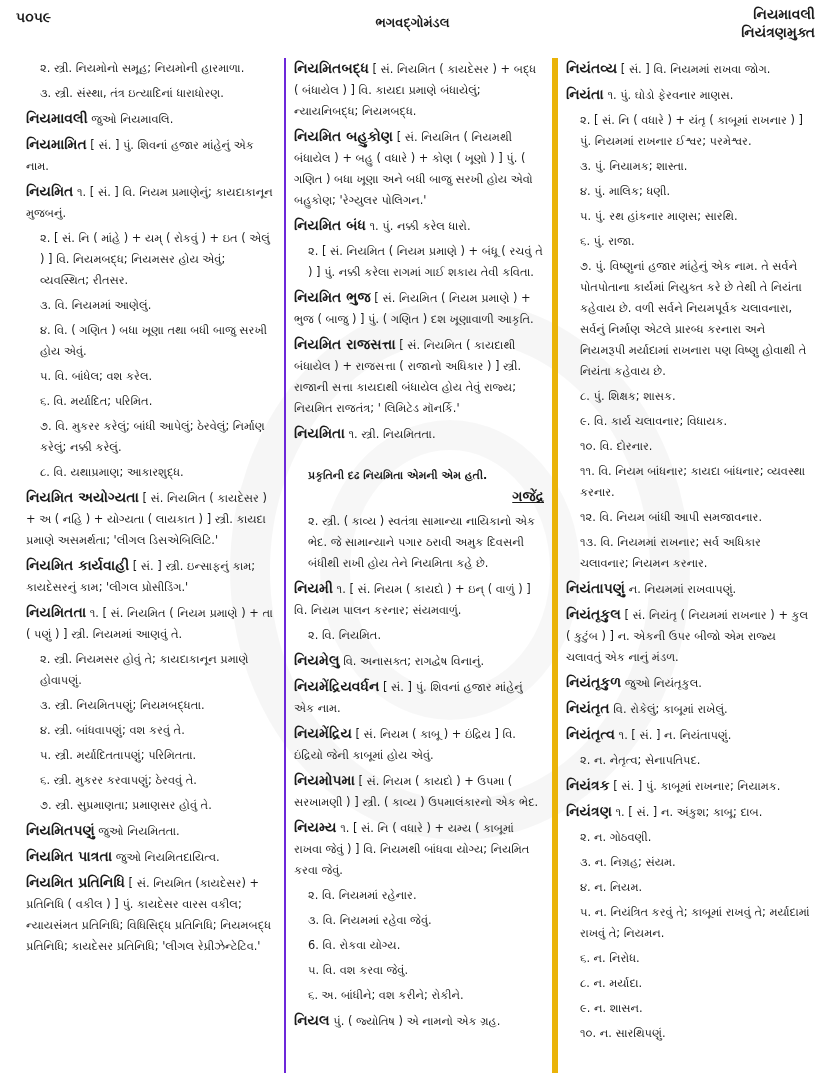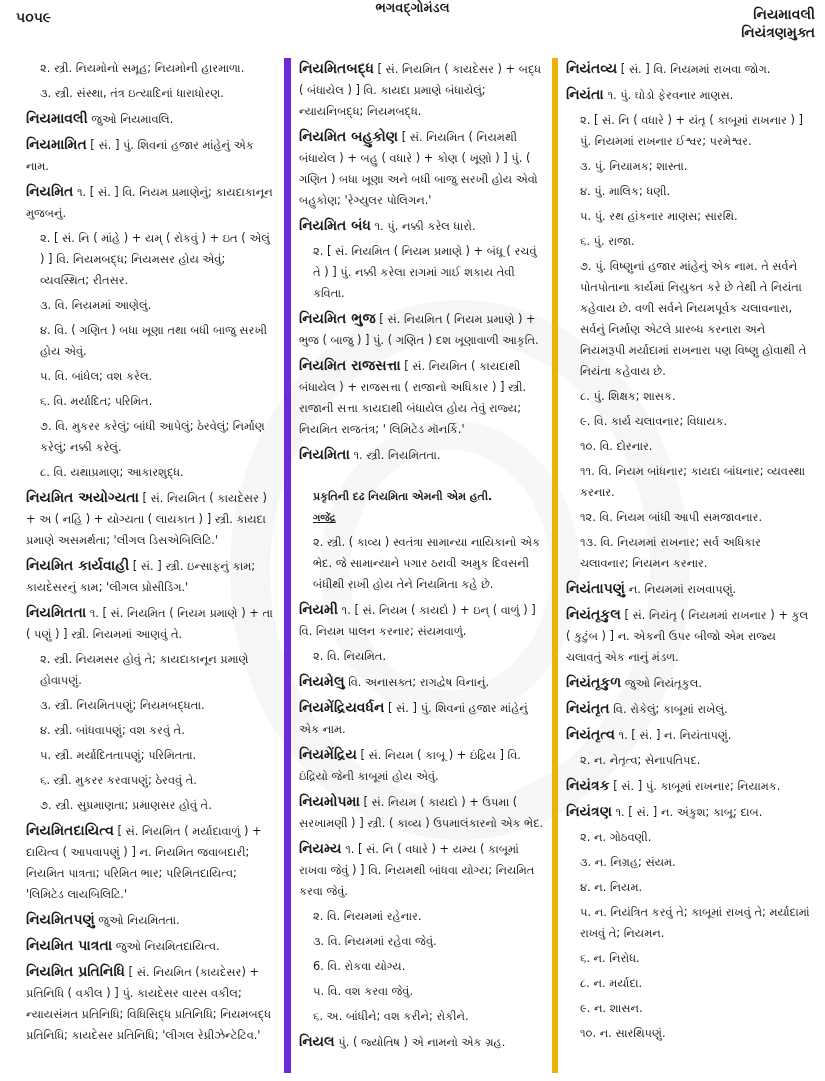--- a/index.html
+++ b/index.html
@@ -12,33 +12,33 @@
     border-radius: 50%; border: 40px solid rgba(0,0,0,0.035);
     pointer-events: none;
   }
   .watermark2 {
     position: absolute; left: 320px; top: 420px; width: 200px; height: 240px;
     border-radius: 50%; border: 30px solid rgba(0,0,0,0.03);
     pointer-events: none;
   }
   .header { position: absolute; left: 0; top: 0; width: 825px; height: 50px; font-family: Liberation Serif, serif; }
   .page-num { position: absolute; left: 16px; top: 10px; font-size: 14px; font-weight: bold; }
-  .book-title { position: absolute; left: 0; right: 0; top: 0; text-align: center; font-size: 13px; font-weight: bold; }
+  .book-title { position: absolute; left: 0; right: 0; top: 15px; text-align: center; font-size: 13px; font-weight: bold; }
   .guide { position: absolute; right: 10px; top: 6px; text-align: right; font-size: 14px; font-weight: bold; line-height: 18px; }
   .columns { position: absolute; left: 12px; top: 58px; width: 808px; height: 1015px; display: flex; }
   .col { box-sizing: border-box; padding: 0 8px; font-size: 11.4px; line-height: 21px; overflow: hidden; }
   .col1 { width: 272px; padding-left: 14px; }
-  .col2 { width: 268px; border-left: 7px solid #6d28d9; }
+  .col2 { width: 268px; border-left: 2px solid #6d28d9; }
   .col3 { width: 268px; border-left: 6px solid #eab308; }
   .entry { margin-bottom: 4px; }
   .hw { font-weight: bold; font-size: 14px; }
   .body-text { }
   .sense { padding-left: 14px; }
   .quote { padding-left: 14px; font-weight: bold; font-size: 11px; margin-top: 20px; }
-  .attrib { text-align: left; font-size: 10px; text-decoration: underline; }
+  .attrib { text-align: right; font-size: 14px; text-decoration: underline; }
 </style>
 </head>
 <body>
 
 <div class="watermark"></div>
 <div class="watermark2"></div>
 
 <div class="header">
   <div class="page-num">૫૦૫૯</div>
   <div class="book-title">ભગવદ્ગોમંડલ</div>
@@ -64,21 +64,20 @@
       <div class="entry sense"><span class="body-text">૮. વિ. યથાપ્રમાણ; આકારશુદ્ધ.</span></div>
       <div class="entry"><span class="hw">નિયમિત અયોગ્યતા</span> <span class="body-text">[ સં. નિયમિત ( કાયદેસર ) + અ ( નહિ ) + યોગ્યતા ( લાયકાત ) ] સ્ત્રી. કાયદા પ્રમાણે અસમર્થતા; 'લીગલ ડિસએબિલિટિ.'</span></div>
       <div class="entry"><span class="hw">નિયમિત કાર્યવાહી</span> <span class="body-text">[ સં. ] સ્ત્રી. ઇન્સાફનું કામ; કાયદેસરનું કામ; 'લીગલ પ્રોસીડિંગ.'</span></div>
       <div class="entry"><span class="hw">નિયમિતતા</span> <span class="body-text">૧. [ સં. નિયમિત ( નિયમ પ્રમાણે ) + તા ( પણું ) ] સ્ત્રી. નિયમમાં આણવું તે.</span></div>
       <div class="entry sense"><span class="body-text">૨. સ્ત્રી. નિયમસર હોવું તે; કાયદાકાનૂન પ્રમાણે હોવાપણું.</span></div>
       <div class="entry sense"><span class="body-text">૩. સ્ત્રી. નિયમિતપણું; નિયમબદ્ધતા.</span></div>
       <div class="entry sense"><span class="body-text">૪. સ્ત્રી. બાંધવાપણું; વશ કરવું તે.</span></div>
       <div class="entry sense"><span class="body-text">૫. સ્ત્રી. મર્યાદિતતાપણું; પરિમિતતા.</span></div>
       <div class="entry sense"><span class="body-text">૬. સ્ત્રી. મુકરર કરવાપણું; ઠેરવવું તે.</span></div>
       <div class="entry sense"><span class="body-text">૭. સ્ત્રી. સુપ્રમાણતા; પ્રમાણસર હોવું તે.</span></div>
-      <div class="entry"><span class="hw">નિયમિતદાયિત્વ</span> <span class="body-text">[ સં. નિયમિત ( મર્યાદાવાળું ) + દાયિત્વ ( આપવાપણું ) ] ન. નિયમિત જવાબદારી; નિયમિત પાત્રતા; પરિમિત ભાર; પરિમિતદાયિત્વ; 'લિમિટેડ લાયબિલિટિ.'</span></div>
       <div class="entry"><span class="hw">નિયમિતપણું</span> <span class="body-text">જુઓ નિયમિતતા.</span></div>
       <div class="entry"><span class="hw">નિયમિત પાત્રતા</span> <span class="body-text">જુઓ નિયમિતદાયિત્વ.</span></div>
       <div class="entry"><span class="hw">નિયમિત પ્રતિનિધિ</span> <span class="body-text">[ સં. નિયમિત (કાયદેસર) + પ્રતિનિધિ ( વકીલ ) ] પું. કાયદેસર વારસ વકીલ; ન્યાયસંમત પ્રતિનિધિ; વિધિસિદ્ધ પ્રતિનિધિ; નિયમબદ્ધ પ્રતિનિધિ; કાયદેસર પ્રતિનિધિ; 'લીગલ રેપ્રીઝેન્ટેટિવ.'</span></div>
     </div>
   <div class="col col2">
       <div class="entry"><span class="hw">નિયમિતબદ્ધ</span> <span class="body-text">[ સં. નિયમિત ( કાયદેસર ) + બદ્ધ ( બંધાયેલ ) ] વિ. કાયદા પ્રમાણે બંધાયેલું; ન્યાયનિબદ્ધ; નિયમબદ્ધ.</span></div>
       <div class="entry"><span class="hw">નિયમિત બહુકોણ</span> <span class="body-text">[ સં. નિયમિત ( નિયમથી બંધાયેલ ) + બહુ ( વધારે ) + કોણ ( ખૂણો ) ] પું. ( ગણિત ) બધા ખૂણા અને બધી બાજુ સરખી હોય એવો બહુકોણ; 'રેગ્યુલર પોલિગન.'</span></div>
       <div class="entry"><span class="hw">નિયમિત બંધ</span> <span class="body-text">૧. પું. નક્કી કરેલ ધારો.</span></div>
       <div class="entry sense"><span class="body-text">૨. [ સં. નિયમિત ( નિયમ પ્રમાણે ) + બંધૂ ( રચવું તે ) ] પું. નક્કી કરેલા રાગમાં ગાઈ શકાય તેવી કવિતા.</span></div>
       <div class="entry"><span class="hw">નિયમિત ભુજ</span> <span class="body-text">[ સં. નિયમિત ( નિયમ પ્રમાણે ) + ભુજ ( બાજુ ) ] પું. ( ગણિત ) દશ ખૂણાવાળી આકૃતિ.</span></div>

